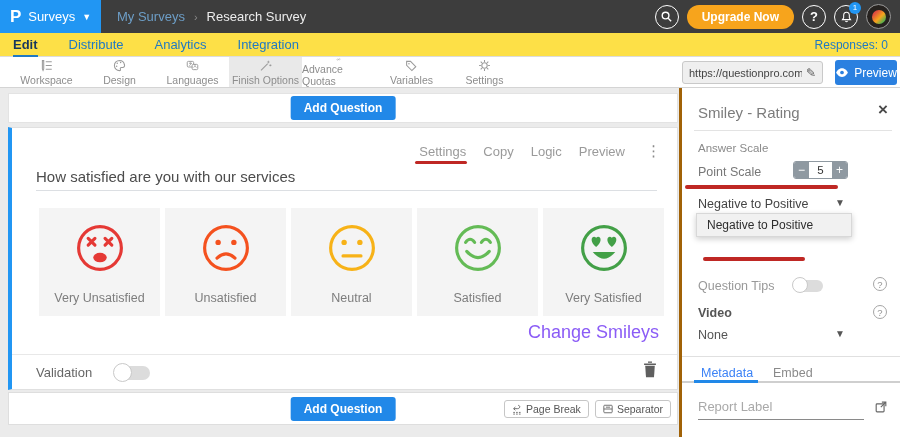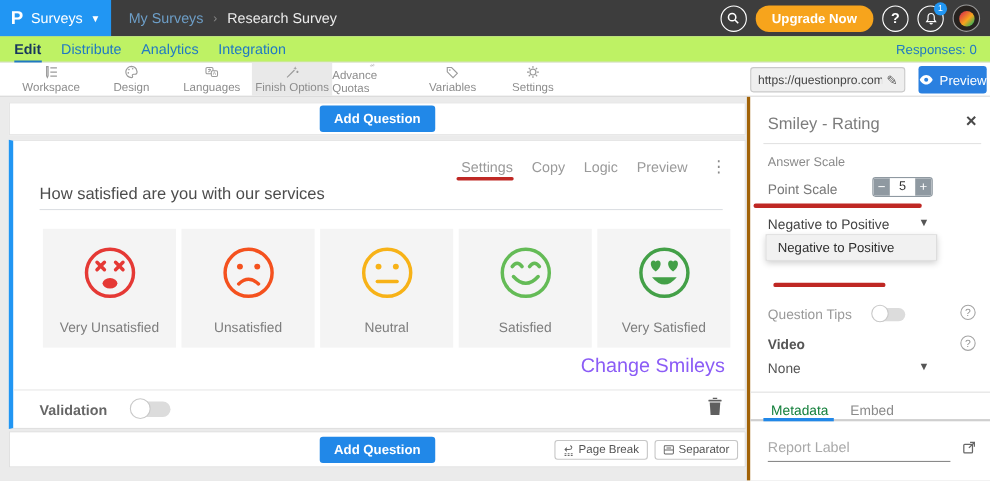--- a/index.html
+++ b/index.html
@@ -18,21 +18,21 @@
   .crumb-current { color:#ececec; }
   .header-right { margin-left:auto; margin-right:9px; display:flex; align-items:center; gap:8px; }
   .hicon { width:24px; height:24px; border:1.5px solid #fff; border-radius:50%; display:flex; align-items:center; justify-content:center; position:relative; color:#fff; }
   .upgrade-btn { height:24px; padding:0 15px; background:#f7a41c; border-radius:12px; color:#fff; font-size:12px; font-weight:bold; display:flex; align-items:center; }
   .help-q { font-size:13px; font-weight:bold; }
   .badge { position:absolute; top:-4px; right:-4px; min-width:12px; height:12px; background:#2196f3; border-radius:6px; color:#fff; font-size:8px; display:flex; align-items:center; justify-content:center; }
   .avatar { width:25px; height:25px; border:1.5px solid #9a9a9a; border-radius:50%; background:#26221f; display:flex; align-items:center; justify-content:center; }
   .avatar-core { width:14px; height:14px; border-radius:50%; background:linear-gradient(135deg,#e04a3f 20%,#f7a41c 55%,#4caf50 85%); }
 
   
-  .nav { position:absolute; top:33px; left:0; width:900px; height:24px; background:#bef264; border-bottom:1px solid #dcdcdc; display:flex; align-items:center; padding-left:13px; gap:18px; font-size:13px; }
+  .nav { position:absolute; top:33px; left:0; width:900px; height:24px; background:#fde047; border-bottom:1px solid #dcdcdc; display:flex; align-items:center; padding-left:13px; gap:31px; font-size:13px; }
   .nav-item { color:#2079c3; cursor:pointer; height:24px; line-height:23px; position:relative; }
   .nav-item.active { color:#17365d; font-weight:bold; border-bottom:2px solid #2079c3; }
   .responses { margin-left:auto; margin-right:12px; color:#2079c3; font-size:12px; }
 
   
   .toolbar { position:absolute; top:57px; left:0; width:900px; height:31px; background:#fff; border-bottom:1px solid #d4d4d4; display:flex; align-items:stretch; padding-left:10px; }
   .titem { width:73px; display:flex; flex-direction:column; align-items:center; justify-content:center; gap:1px; font-size:10.5px; color:#8d8d8d; cursor:pointer; }
   .titem svg { color:#9b9b9b; }
   .titem.active { background:#e9e9e9; }
   .url-box { position:absolute; left:682px; top:4px; width:141px; height:23px; background:#efefef; border:1px solid #c9c9c9; border-radius:3px; display:flex; align-items:center; padding:0 6px; gap:4px; }
@@ -57,21 +57,21 @@
   .ann { background:currentColor; border-radius:2px; position:absolute; }
   .ann-tab { left:-4px; top:17px; width:52px; height:3.5px; }
   .q-title { position:absolute; left:24px; top:40px; font-size:15px; color:#4c4c4c; }
   .q-underline { position:absolute; left:24px; right:20px; top:62px; height:1px; background:#dcdfe3; }
   .smiley-row { position:absolute; left:27px; top:80px; display:flex; gap:5px; }
   .sbox { width:121px; height:108px; background:#f4f4f4; position:relative; display:flex; justify-content:center; cursor:pointer; }
   .sbox svg { margin-top:13px; }
   .slabel { position:absolute; bottom:11px; width:100%; text-align:center; font-size:12.5px; color:#7d7d7d;margin-top:28px; }
   .change-link { position:absolute; right:18px; top:194px; font-size:18px; color:#8b5cf6; cursor:pointer; }
   .card-div { position:absolute; left:0; right:0; top:226px; height:1px; background:#e8e8e8; }
-  .valid-row { position:absolute; left:24px; top:237px; display:flex; align-items:flex-start; gap:22px;font-weight:bold; }
+  .valid-row { position:absolute; left:24px; top:237px; display:flex; align-items:center; gap:22px; }
   .valid-label { font-size:13px; color:#666; }
   .toggle { width:36px; height:14px; background:#dcdcdc; border-radius:8px; position:relative; cursor:pointer; }
   .toggle .knob { position:absolute; left:-1px; top:-3px; width:19px; height:19px; background:#fff; border:1px solid #c9c9c9; border-radius:50%; }
   .toggle.small { width:30px; height:12px; }
   .toggle.small .knob { width:16px; height:16px; top:-3px; }
   .trash { position:absolute; right:20px; top:233px; cursor:pointer; color:#5f5f5f; }
 
   
   .sidebar { position:absolute; left:679px; top:88px; width:221px; height:349px; background:#fff; border-left:3px solid #a16207; }
   .sb-title { position:absolute; left:16px; top:16px; font-size:15px; color:#7c7c7c; }
@@ -92,21 +92,21 @@
   .opt.hover { background:#f1f1f1; }
   .ann-opt { left:21px; top:169px; width:102px; height:4px; z-index:6; }
   .sb-tips { position:absolute; left:16px; top:191px; font-size:12.5px; color:#999; }
   .tips-toggle { position:absolute; left:111px; top:192px; }
   .help-circle { position:absolute; right:13px; width:14px; height:14px; border:1px solid #a5a5a5; border-radius:50%; color:#949494; font-size:9.5px; display:flex; align-items:center; justify-content:center; }
   .hc1 { top:189px; } .hc2 { top:217px; }
   .sb-video { position:absolute; left:16px; top:218px; font-size:12.5px; font-weight:bold; color:#555; }
   .sb-none { position:absolute; left:16px; top:240px; font-size:12.5px; color:#555; cursor:pointer; }
   .sb-div2 { position:absolute; left:0; right:0; top:268px; height:1px; background:#e0e0e0; }
   .sb-tab { position:absolute; top:278px; font-size:12.5px; cursor:pointer; }
-  .sb-tab.meta { left:19px; color:#15803d; }
+  .sb-tab.meta { left:19px; color:#3b82f6; }
   .sb-tab.embed { left:91px; color:#8a8a8a; }
   .tab-bar { position:absolute; left:0; right:0; top:293px; height:2px; background:#cfcfcf; }
   .tab-active-line { position:absolute; left:12px; top:292px; width:64px; height:3px; background:#2188e8; z-index:2; }
   .report-wrap { position:absolute; left:16px; top:308px; width:166px; }
   .report-wrap input { width:100%; border:none; border-bottom:1px solid #8a8a8a; font-size:13px; color:#555; padding:3px 0 5px; background:transparent; outline:none; font-family:"Liberation Sans",sans-serif; }
   .report-wrap input::placeholder { color:#a9a9a9; }
   .expand { position:absolute; right:12px; top:312px; color:#666; cursor:pointer; }
 </style>
 </head>
 <body>

